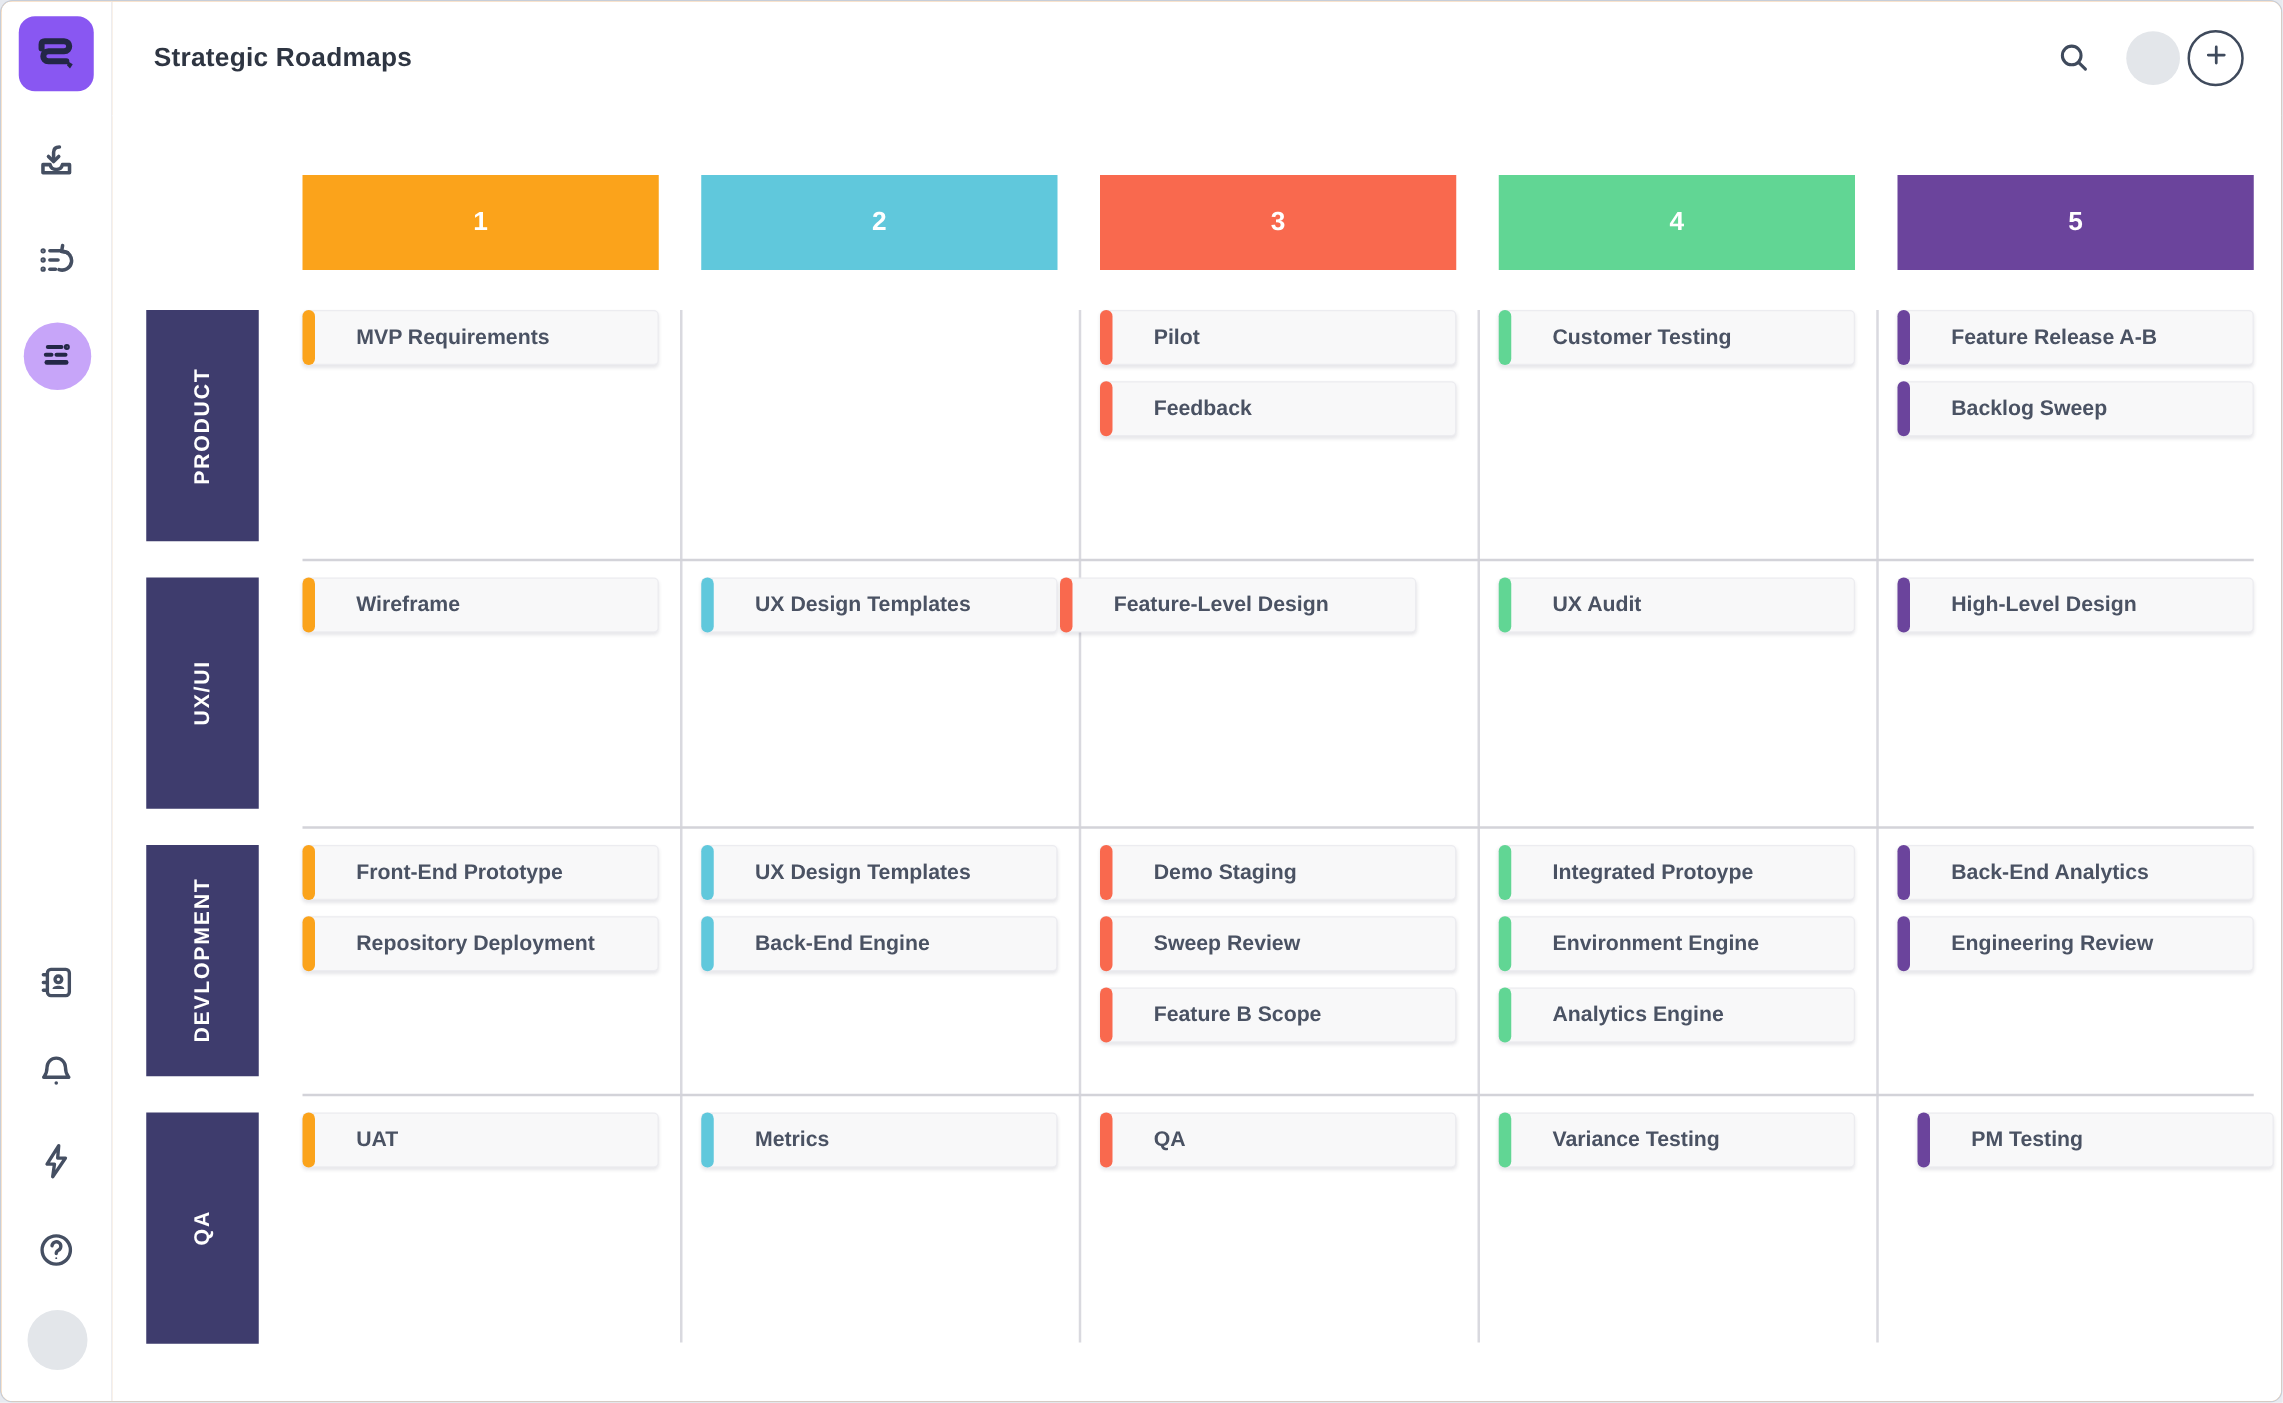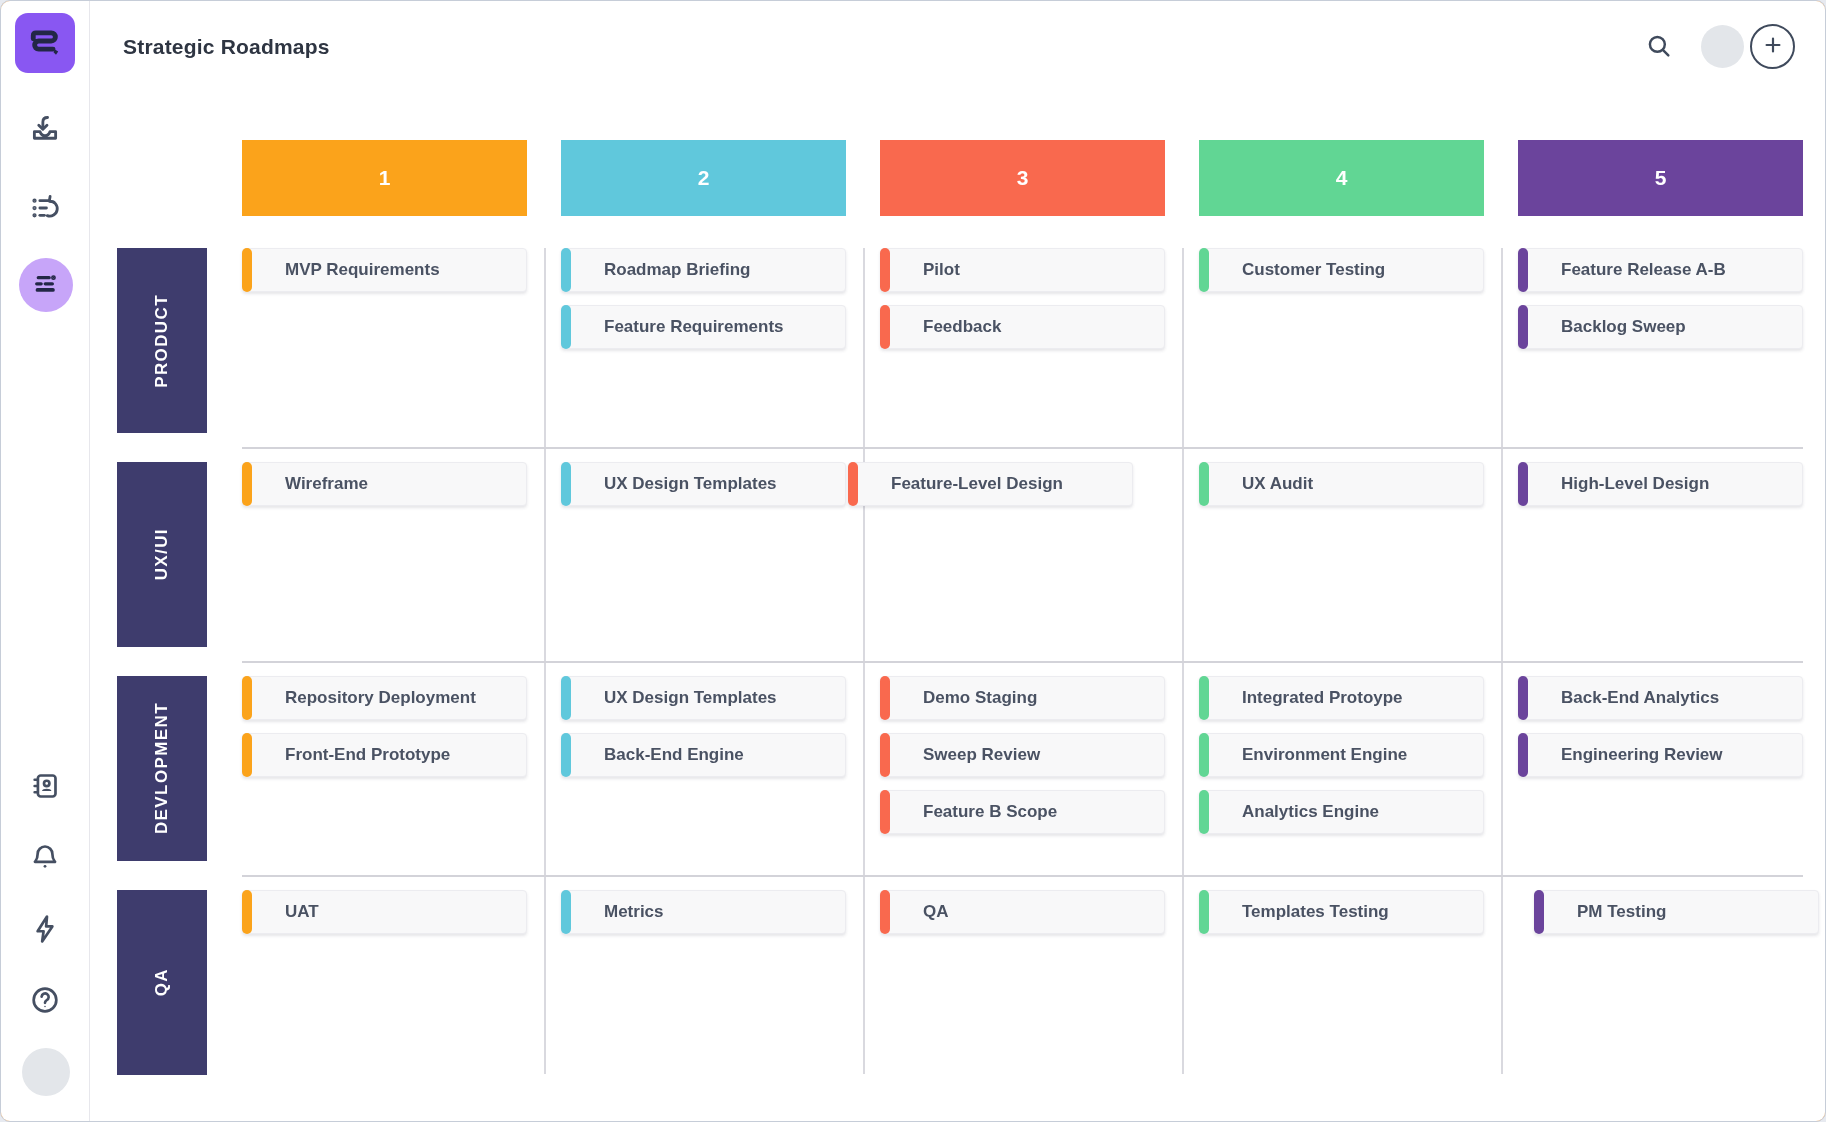--- a/index.html
+++ b/index.html
@@ -197,30 +197,20 @@
       <div class="hline" style="top:355px"></div>
       <div class="hline" style="top:569px"></div>
       <div class="hline" style="top:783px"></div>
 
       <div class="cell" style="left: 152px; top: 156px; --col: #FBA31B;">
         <div class="card">
             <span class="accent"></span>
             <span class="clabel">MVP Requirements</span>
           </div>
       </div>
-      <div class="cell" style="left: 471px; top: 156px; --col: #60C8DC;">
-        <div class="card">
-            <span class="accent"></span>
-            <span class="clabel">Roadmap Briefing</span>
-          </div>
-        <div class="card">
-            <span class="accent"></span>
-            <span class="clabel">Feature Requirements</span>
-          </div>
-      </div>
       <div class="cell" style="left: 790px; top: 156px; --col: #F9694E;">
         <div class="card">
             <span class="accent"></span>
             <span class="clabel">Pilot</span>
           </div>
         <div class="card">
             <span class="accent"></span>
             <span class="clabel">Feedback</span>
           </div>
       </div>
@@ -268,26 +258,26 @@
       <div class="cell" style="left: 1428px; top: 370px; --col: #6B449C;">
         <div class="card">
             <span class="accent"></span>
             <span class="clabel">High-Level Design</span>
           </div>
       </div>
 
       <div class="cell" style="left: 152px; top: 584px; --col: #FBA31B;">
         <div class="card">
             <span class="accent"></span>
+            <span class="clabel">Front-End Prototype</span>
+          </div>
+        <div class="card">
+            <span class="accent"></span>
             <span class="clabel">Repository Deployment</span>
           </div>
-        <div class="card">
-            <span class="accent"></span>
-            <span class="clabel">Front-End Prototype</span>
-          </div>
       </div>
       <div class="cell" style="left: 471px; top: 584px; --col: #60C8DC;">
         <div class="card">
             <span class="accent"></span>
             <span class="clabel">UX Design Templates</span>
           </div>
         <div class="card">
             <span class="accent"></span>
             <span class="clabel">Back-End Engine</span>
           </div>
@@ -345,21 +335,21 @@
       </div>
       <div class="cell" style="left: 790px; top: 798px; --col: #F9694E;">
         <div class="card">
             <span class="accent"></span>
             <span class="clabel">QA</span>
           </div>
       </div>
       <div class="cell" style="left: 1109px; top: 798px; --col: #61D694;">
         <div class="card">
             <span class="accent"></span>
-            <span class="clabel">Templates Testing</span>
+            <span class="clabel">Variance Testing</span>
           </div>
       </div>
       <div class="cell" style="left: 1428px; top: 798px; padding-left: 16px; --col: #6B449C;">
         <div class="card">
             <span class="accent"></span>
             <span class="clabel">PM Testing</span>
           </div>
       </div>
 
     </div>

